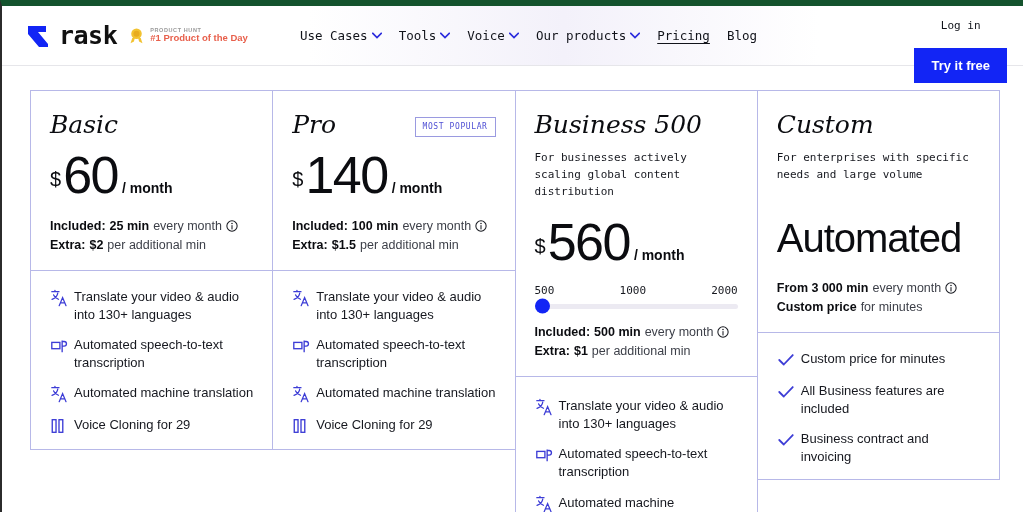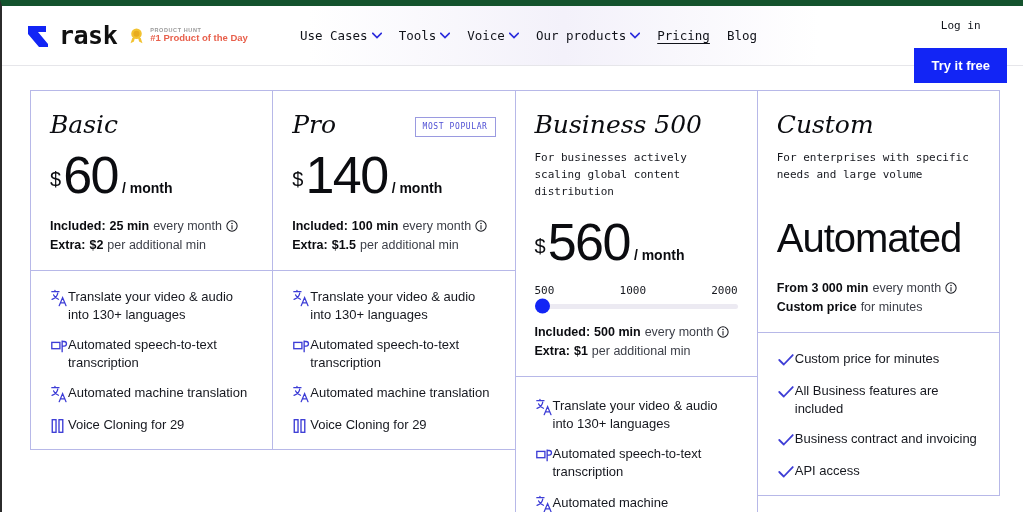--- a/index.html
+++ b/index.html
@@ -209,21 +209,21 @@
     line-height: 1.5;
     display: flex; align-items: center; gap: 4px;
     white-space: nowrap;
   }
   .meta-line b { color: #0b0c10; font-weight: bold; }
   .info-ico { width: 12px; height: 12px; display:block; flex:none; cursor: pointer; }
 
   
   .features { padding: 17px 19px 14px 19px; }
   .feat {
-    display: flex; align-items: flex-start; gap: 0;
+    display: flex; align-items: flex-start; gap: 6px;
     margin-bottom: 13px;
   }
   .feat:last-child { margin-bottom: 0; }
   .feat-ico { width: 18px; height: 18px; flex: none; display:block; margin-top: 1px; }
   .feat-text {
     font-family: "Liberation Sans", sans-serif;
     font-size: 13px;
     line-height: 1.35;
     color: #16181f;
   }
@@ -530,23 +530,17 @@
             <path d="M2.5 10 L7.5 15 L17.5 4.5" stroke="#3d3dd6" stroke-width="2" fill="none" stroke-linecap="round" stroke-linejoin="round"></path>
           </svg>
           <span class="feat-text">All Business features are included</span>
         </div>
         <div class="feat">
           <svg class="feat-ico" viewBox="0 0 20 20">
             <path d="M2.5 10 L7.5 15 L17.5 4.5" stroke="#3d3dd6" stroke-width="2" fill="none" stroke-linecap="round" stroke-linejoin="round"></path>
           </svg>
           <span class="feat-text">Business contract and invoicing</span>
         </div>
-        <div class="feat">
-          <svg class="feat-ico" viewBox="0 0 20 20">
-            <path d="M2.5 10 L7.5 15 L17.5 4.5" stroke="#3d3dd6" stroke-width="2" fill="none" stroke-linecap="round" stroke-linejoin="round"></path>
-          </svg>
-          <span class="feat-text">API access</span>
-        </div>
       </div>
     </div>
 
   </div>
 </div>
 
 </body></html>

